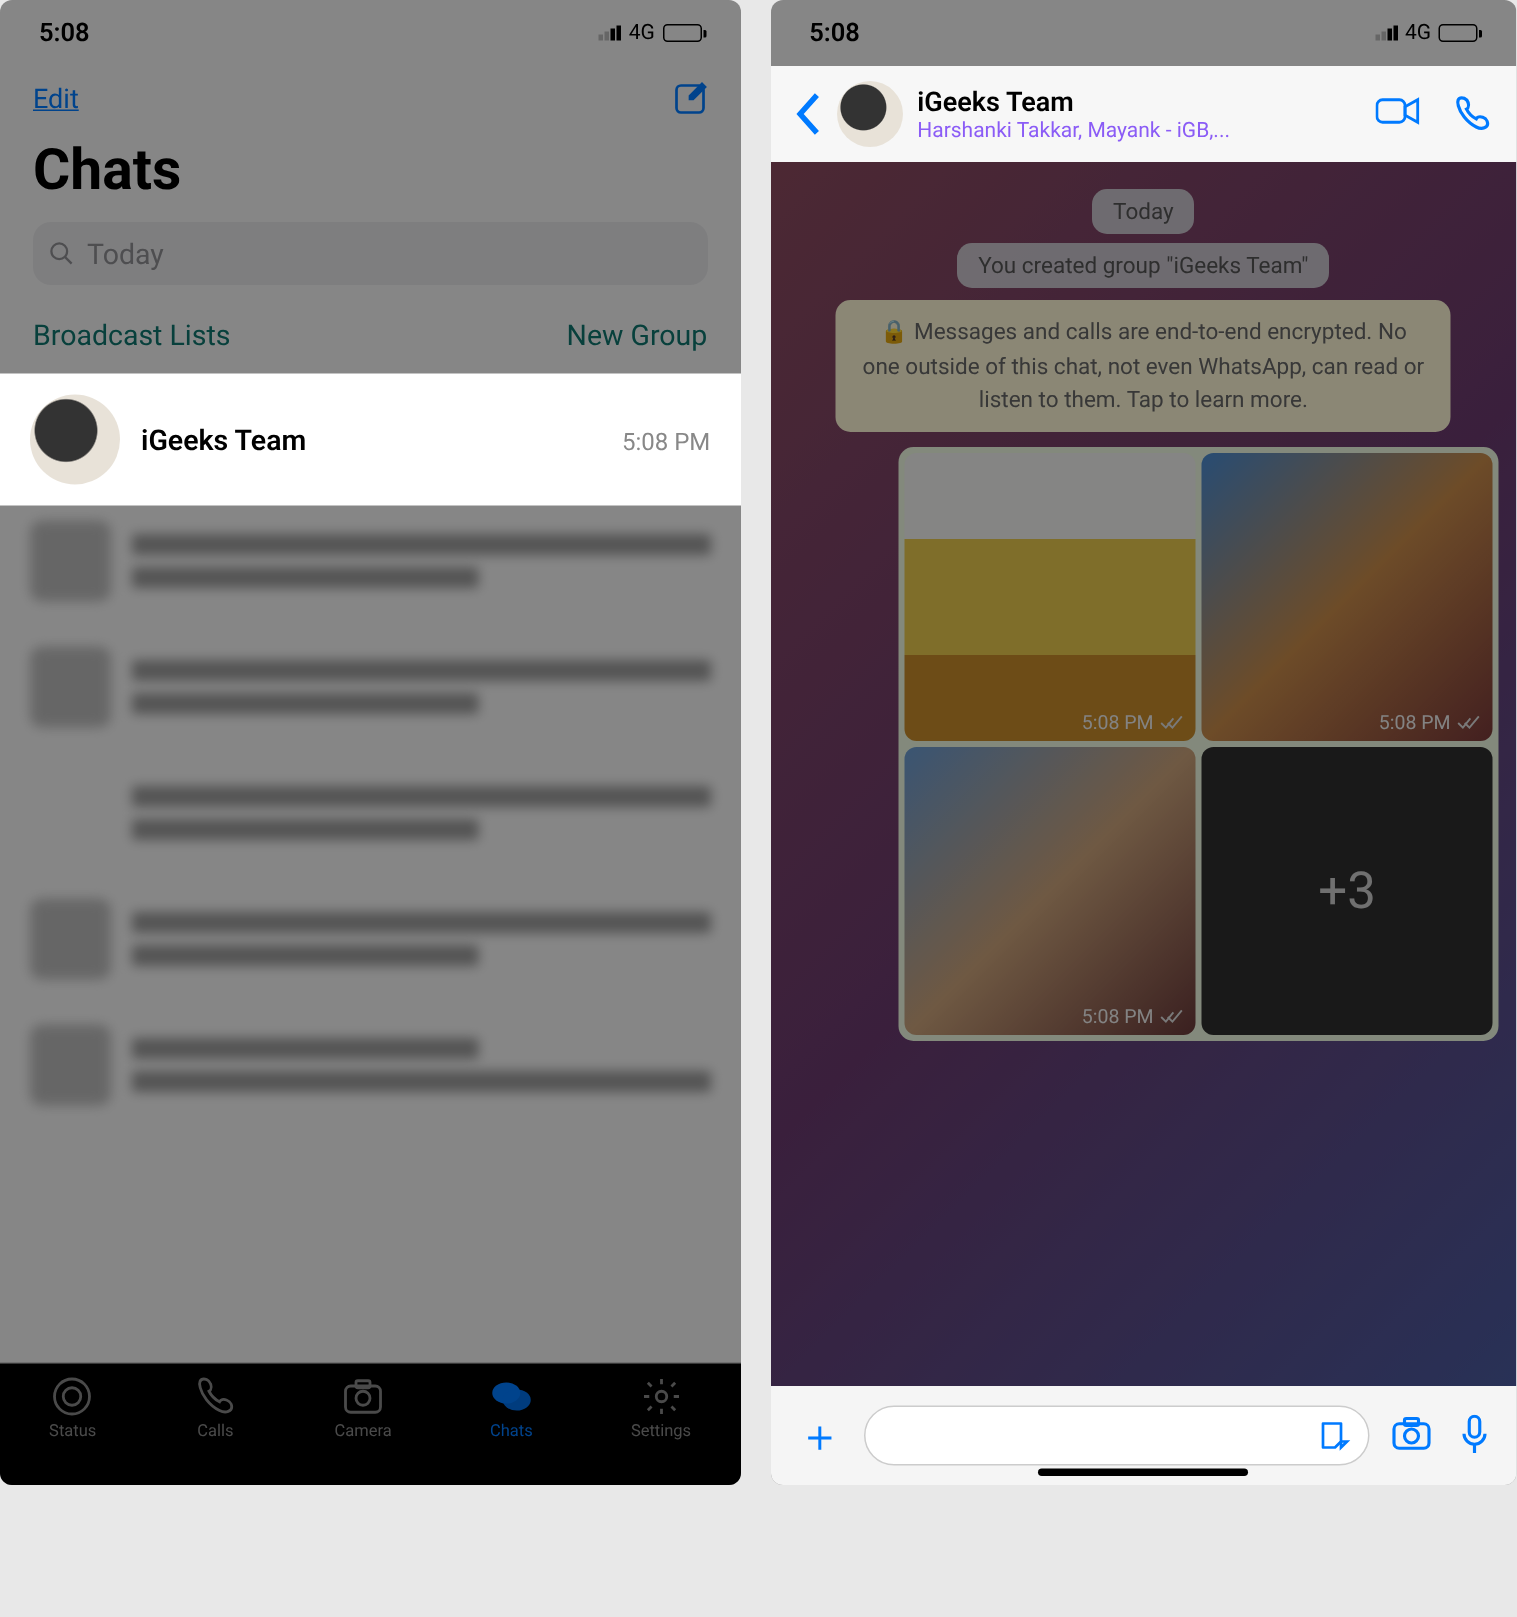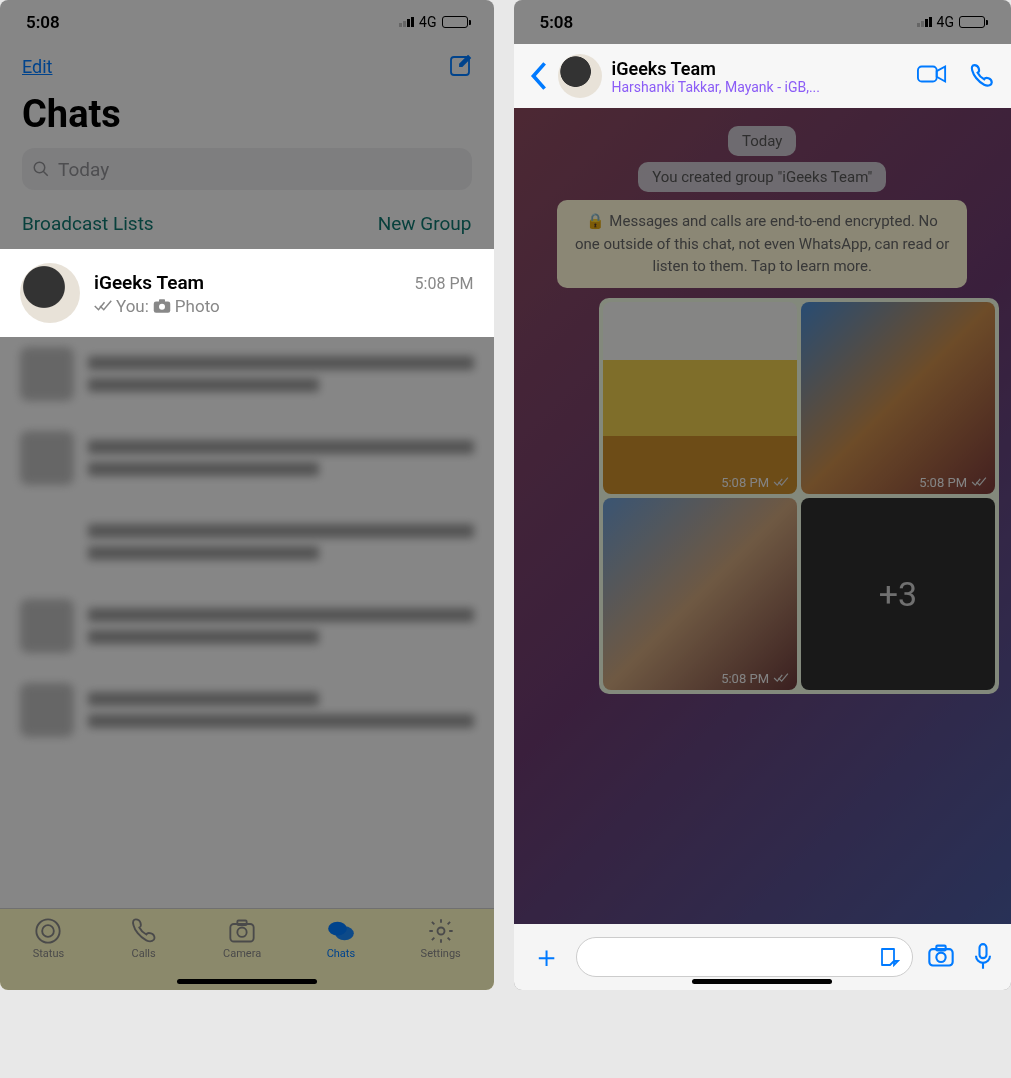--- a/index.html
+++ b/index.html
@@ -65,21 +65,21 @@
 .chat-preview { color:#888; font-size:17px; display:flex; align-items:center; gap:4px; margin-top:2px;}
 .ticks { color:#888; }
 .blurred-list { padding: 10px 20px; display:flex; flex-direction:column; gap: 30px;}
 .blur-row { display:flex; gap: 14px; align-items:center;}
 .blur-avatar { width:54px; height:54px; border-radius:8px; background:#bbb; filter: blur(4px);}
 .blur-lines { flex:1; display:flex; flex-direction:column; gap:8px;}
 .blur-line { height:14px; background:#999; border-radius:2px; filter: blur(4px);}
 .blur-line.short { width:60%; }
 .tabbar {
   position:absolute; bottom:0; left:0; right:0; height:82px;
-  background:#fef9c3; border-top:1px solid #ccc;
+  background:#000000; border-top:1px solid #ccc;
   display:flex; justify-content:space-around; align-items:flex-start; padding-top:8px;
 }
 .tab { display:flex; flex-direction:column; align-items:center; font-size:11px; color:#888; gap:2px;}
 .tab.active { color:#007aff; }
 .tab svg { width:28px; height:28px; }
 .home-indicator { position:absolute; bottom:6px; left:50%; transform:translateX(-50%); width:140px; height:5px; background:#000; border-radius:3px;}
 
 .chat-header {
   position:relative; z-index:20; background:#f7f7f7;
   display:flex; align-items:center; gap:10px; padding: 8px 16px; height:64px;
@@ -154,33 +154,20 @@
     <span>New Group</span>
   </div>
 
   <div class="chat-row highlighted">
     <div class="avatar"></div>
     <div class="chat-info">
       <div class="chat-top">
         <span class="chat-name">iGeeks Team</span>
         <span class="chat-time">5:08 PM</span>
       </div>
-      <div class="chat-preview">
-        <svg class="ticks" width="18" height="12" viewBox="0 0 24 16" fill="none" stroke="#888" stroke-width="2">
-            <path d="M1 8 L6 13 L14 3"></path>
-            <path d="M8 8 L13 13 L23 1"></path>
-          </svg>
-        <span>You:</span>
-        <svg width="18" height="16" viewBox="0 0 24 20" fill="#888">
-            <rect x="1" y="4" width="22" height="15" rx="3"></rect>
-            <circle cx="12" cy="11" r="4" fill="#fff"></circle>
-            <rect x="8" y="1" width="8" height="4" rx="1"></rect>
-          </svg>
-        <span>Photo</span>
-      </div>
     </div>
   </div>
 
   <div class="blurred-list">
     <div class="blur-row">
         <div class="blur-avatar"></div>
         <div class="blur-lines">
           <div class="blur-line"></div>
           <div class="blur-line short"></div>
         </div>

